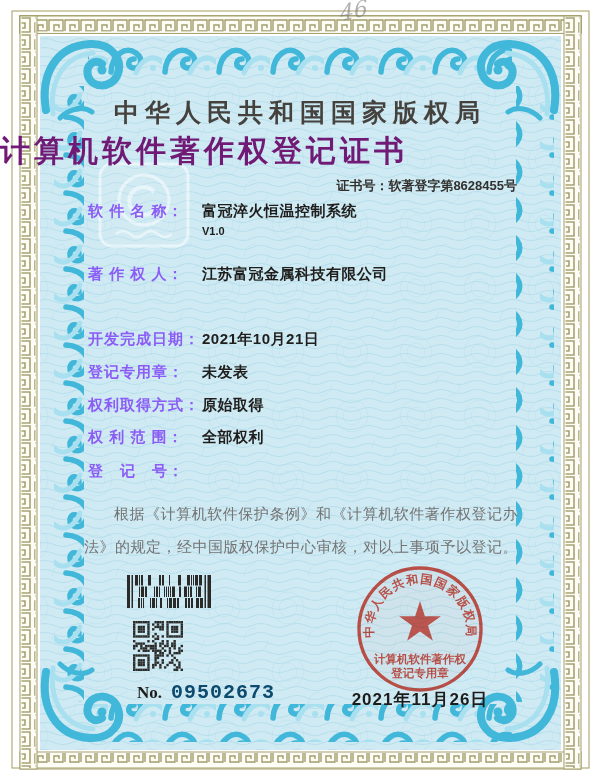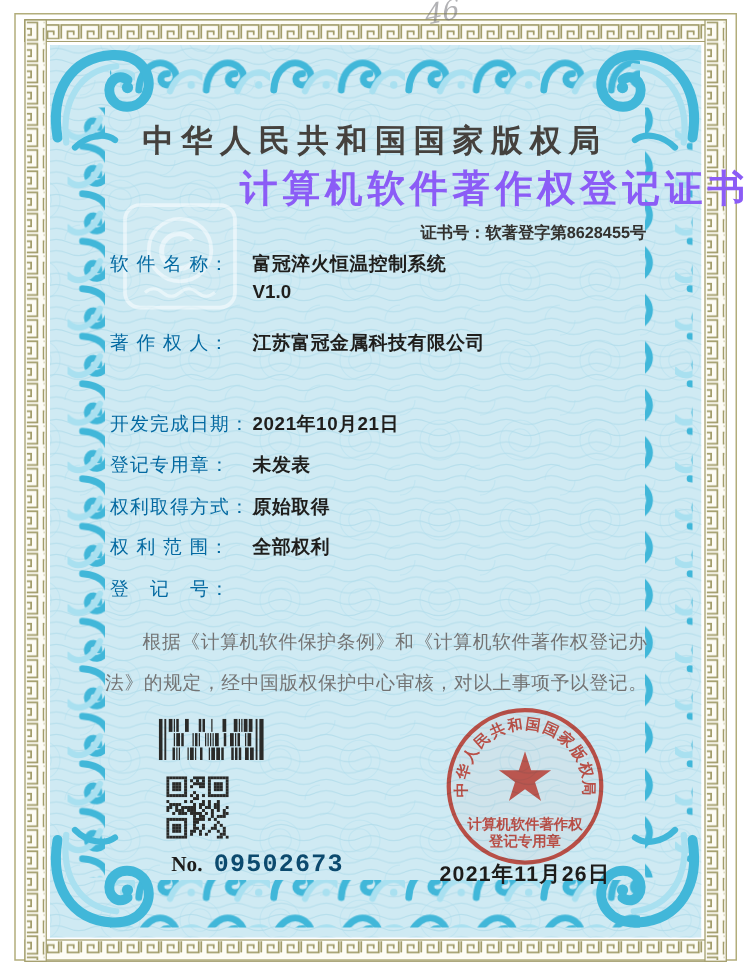--- a/index.html
+++ b/index.html
@@ -11,32 +11,32 @@
   .handwritten { position:absolute; left:340px; top:-2px; z-index:3;
     font-family:"DejaVu Serif",serif; font-style:italic; font-size:22px;
     color:rgba(115,115,120,0.55); transform:rotate(-12deg) skewX(-8deg); }
 
   .emboss { position:absolute; left:92px; top:158px; z-index:1; opacity:0.55; }
 
   .authority { position:absolute; left:0; right:0; top:96px; z-index:2;
     text-align:center; font-family:"Liberation Serif","DejaVu Serif",serif;
     font-weight:bold; font-size:25px; letter-spacing:6px; color:#45413d; }
   .cert-title { position:absolute; left:0; right:0; top:131px; z-index:2;
-    text-align:right; font-family:"Liberation Serif","DejaVu Serif",serif;
-    font-weight:bold; font-size:30px; letter-spacing:4px; color:#8b5cf6; }
+    text-align:left; font-family:"Liberation Serif","DejaVu Serif",serif;
+    font-weight:bold; font-size:30px; letter-spacing:4px; color:#701a75; }
   .certno-line { position:absolute; right:83px; top:177px; z-index:2;
     font-size:13px; font-weight:bold; color:#33312e; display:flex; }
 
   .field-row { position:absolute; left:88px; z-index:2; display:flex; }
-  .field-label { width:112px; font-size:15px; font-weight:normal; color:#0369a1;
+  .field-label { width:112px; font-size:15px; font-weight:bold; color:#8b5cf6;
     letter-spacing:1px; white-space:pre; }
   .field-value { font-size:15px; font-weight:bold; color:#1f1e1c;
     margin-left:2px; letter-spacing:0.5px; }
   .value-line2 { position:absolute; left:202px; top:225px; z-index:2;
-    font-size:15px; font-weight:bold; color:#1f1e1c; }
+    font-size:11px; font-weight:bold; color:#1f1e1c; }
 
   .statement { position:absolute; left:84px; top:497px; width:434px; z-index:2;
     font-size:15px; line-height:33px; color:#737373; text-align:justify;
     text-indent:2em; font-weight:500; letter-spacing:0.5px; }
 
   .barcode { position:absolute; left:127px; top:575px; z-index:2; }
   .qrcode  { position:absolute; left:133px; top:621px; z-index:2; }
 
   .serial { position:absolute; left:115px; top:681px; z-index:2;
     display:flex; align-items:baseline; gap:9px; }

